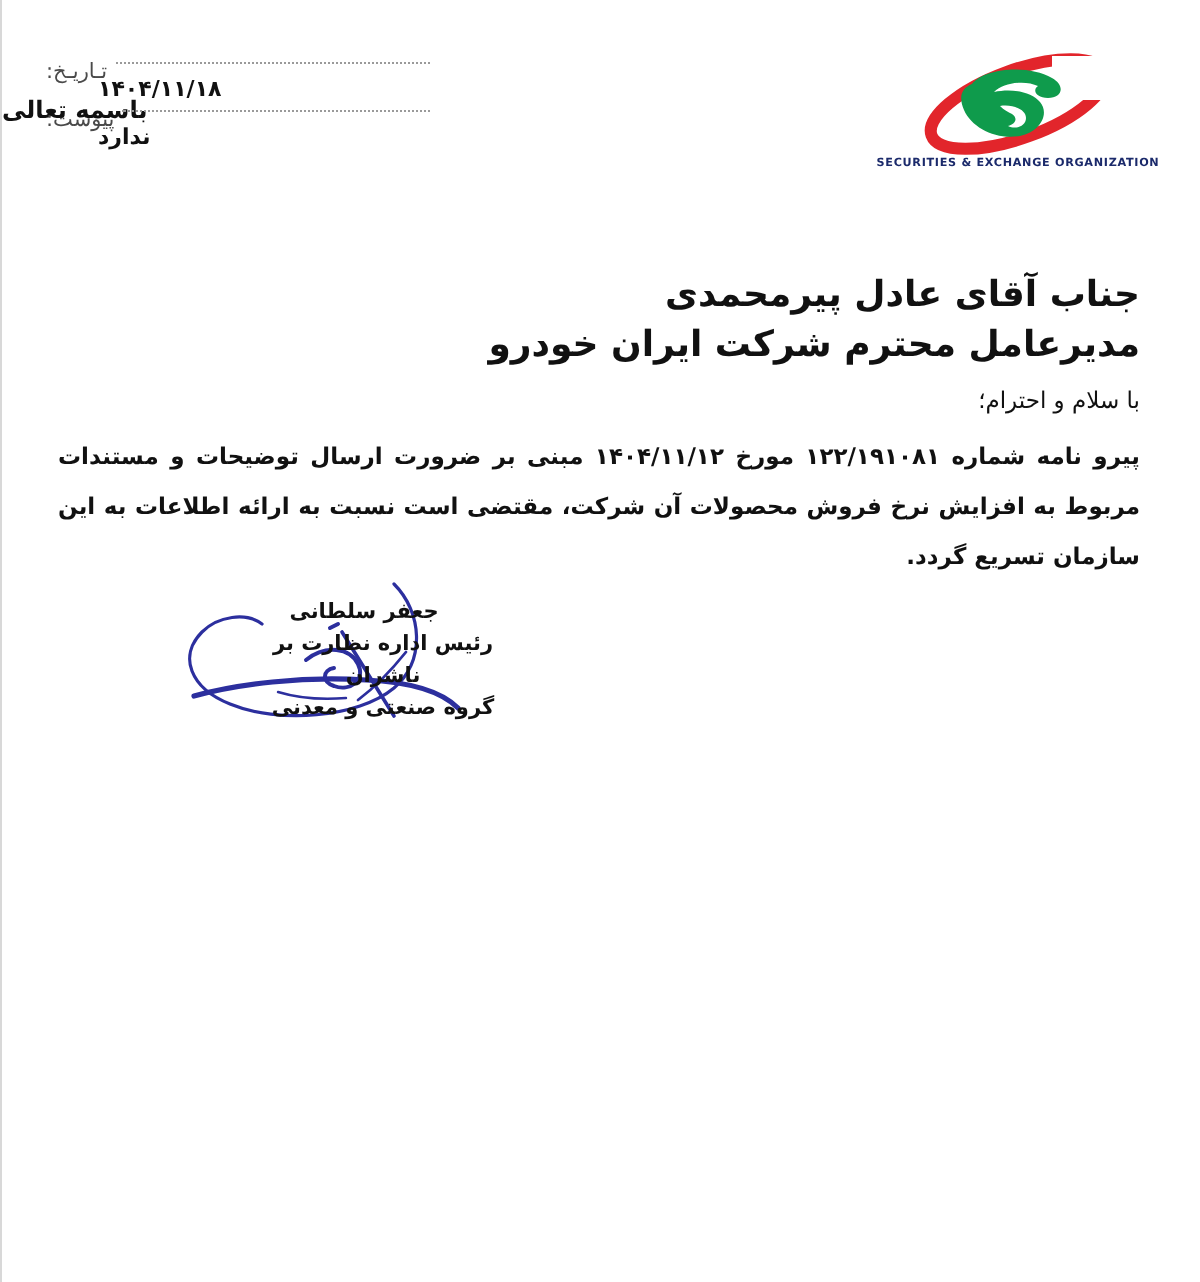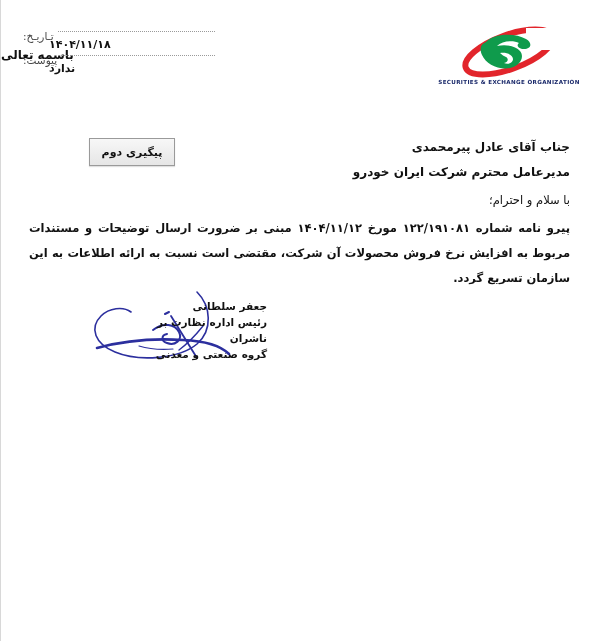--- a/index.html
+++ b/index.html
@@ -131,21 +131,21 @@
 
   
   .addressee {
     position: absolute;
     top: 135px;
     right: 30px;
     width: 300px;
     text-align: right;
   }
   .addressee-line {
-    font-size: 12px;
+    font-size: 18px;
     font-weight: bold;
     color: #111;
     line-height: 25px;
     white-space: nowrap;
   }
 
   
   .salutation {
     position: absolute;
     top: 193px;
@@ -167,21 +167,21 @@
     font-weight: bold;
   }
   .body p { margin: 0; }
 
   
   .signature {
     position: absolute;
     top: 298px;
     left: 96px;
     width: 170px;
-    text-align: right;
+    text-align: center;
   }
   .sig-name {
     font-size: 10.5px;
     font-weight: bold;
     color: #111;
     line-height: 16px;
     position: relative;
     z-index: 2;
   }
   .sig-title {
@@ -241,21 +241,20 @@
 
       <div class="meta-row">
         <span class="meta-label">پیوست:</span>
         <span class="meta-dots"></span>
         <span class="meta-value">ندارد</span>
       </div>
 
     </div>
   </div>
 
-  <div class="followup-box">پیگیری دوم</div>
 
   <div class="addressee">
     <div class="addressee-line">جناب آقای عادل پیرمحمدی</div>
     <div class="addressee-line">مدیرعامل محترم شرکت ایران خودرو</div>
   </div>
 
   <div class="salutation">با سلام و احترام؛</div>
 
   <div class="body">
     <p>پیرو نامه شماره ۱۲۲/۱۹۱۰۸۱ مورخ ۱۴۰۴/۱۱/۱۲ مبنی بر ضرورت ارسال توضیحات و مستندات مربوط به افزایش نرخ فروش محصولات آن شرکت، مقتضی است نسبت به ارائه اطلاعات به این سازمان تسریع گردد.</p>

